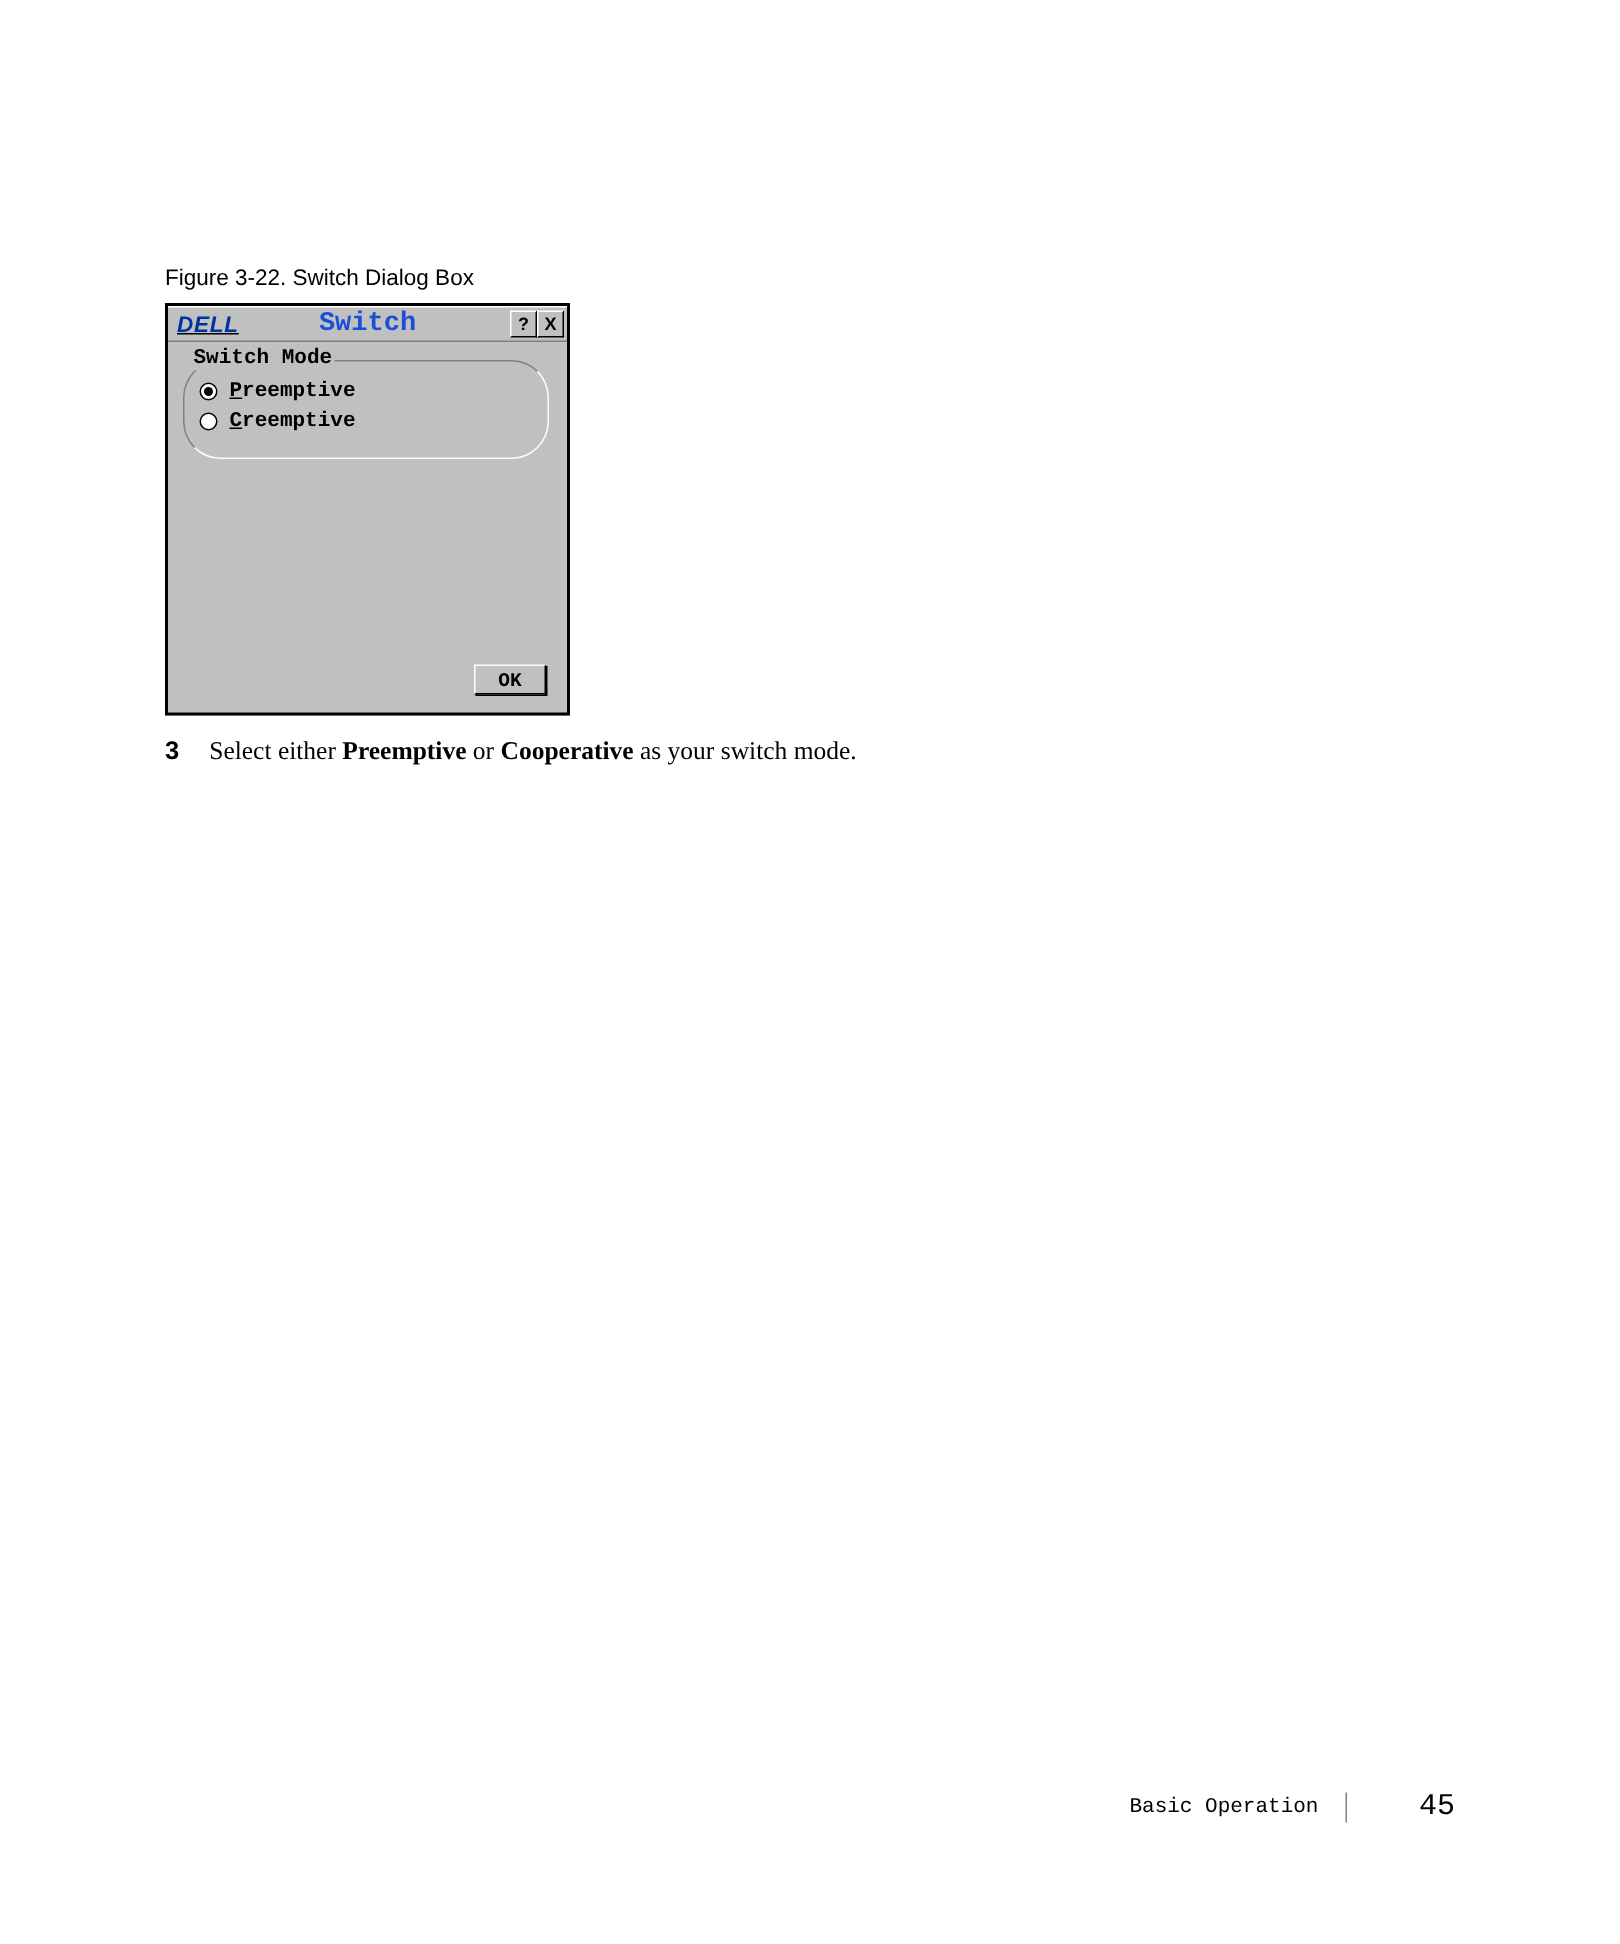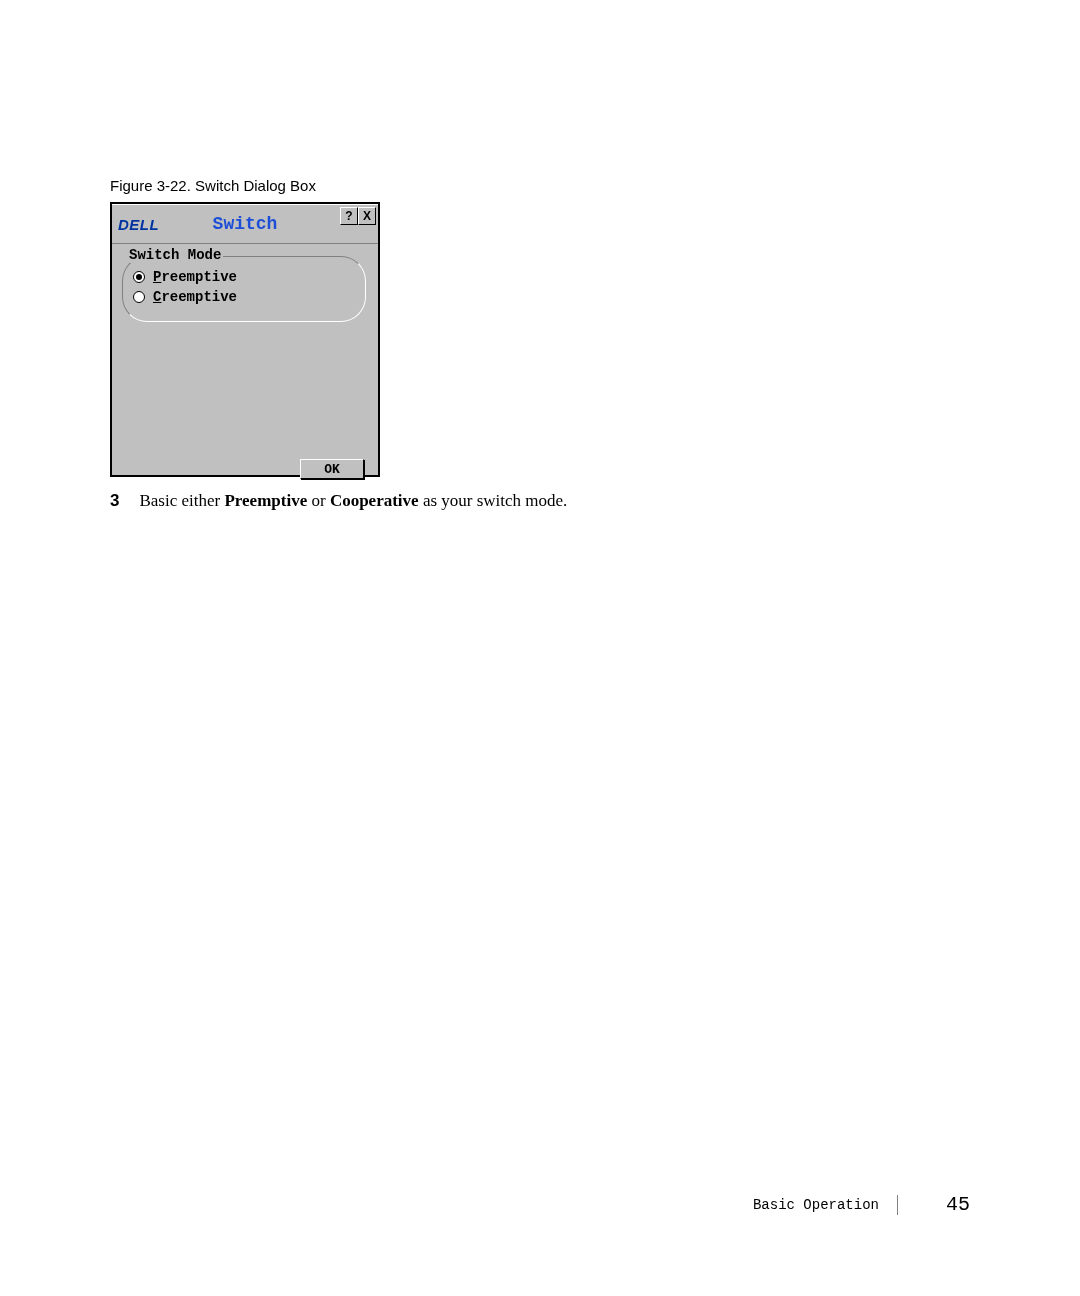--- a/index.html
+++ b/index.html
@@ -25,27 +25,28 @@
       margin-top: 47px;
     }
     .dialog-box {
       width: 270px;
       height: 275px;
       border: 2px solid #000000;
       background: #c0c0c0;
       position: relative;
     }
     .titlebar {
-      height: 40px;
+      height: 24px;
       background: #c0c0c0;
       border-bottom: 1px solid #808080;
       border-top: 1px solid #ffffff;
       display: flex;
       align-items: center;
       position: relative;
+      text-decoration: underline;
     }
     .logo {
       font-family: Arial, sans-serif;
       font-weight: bold;
       font-style: italic;
       color: #0033a0;
       font-size: 15px;
       padding-left: 6px;
       letter-spacing: 0.5px;
     }
@@ -136,21 +137,21 @@
       color: #000000;
       font-weight: bold;
     }
     .underline-first {
       text-decoration: underline;
     }
     .ok-button {
       position: absolute;
       bottom: 12px;
       right: 14px;
-      width: 64px;
+      width: 48px;
       height: 20px;
       background: #c0c0c0;
       border-top: 1px solid #ffffff;
       border-left: 1px solid #ffffff;
       border-right: 1px solid #000000;
       border-bottom: 1px solid #000000;
       font-family: 'Courier New', monospace;
       font-size: 13px;
       font-weight: bold;
       color: #000000;
@@ -236,21 +237,21 @@
       </div>
 
       <div class="ok-button">
         <span>OK</span>
       </div>
     </div>
   </div>
 
   <div class="instruction-line">
     <span class="step-number">3</span>
-    <span class="instruction-text"><span>Basic either </span><span class="bold">Preemptive</span><span> or </span><span class="bold">Cooperative</span><span> as your switch mode.</span></span>
+    <span class="instruction-text"><span>Select either </span><span class="bold">Preemptive</span><span> or </span><span class="bold">Cooperative</span><span> as your switch mode.</span></span>
   </div>
 </div>
 
 <div class="footer">
   <span class="footer-section">Basic Operation</span>
   <span class="footer-divider"></span>
   <span class="footer-page">45</span>
 </div>
 
 </body></html>

